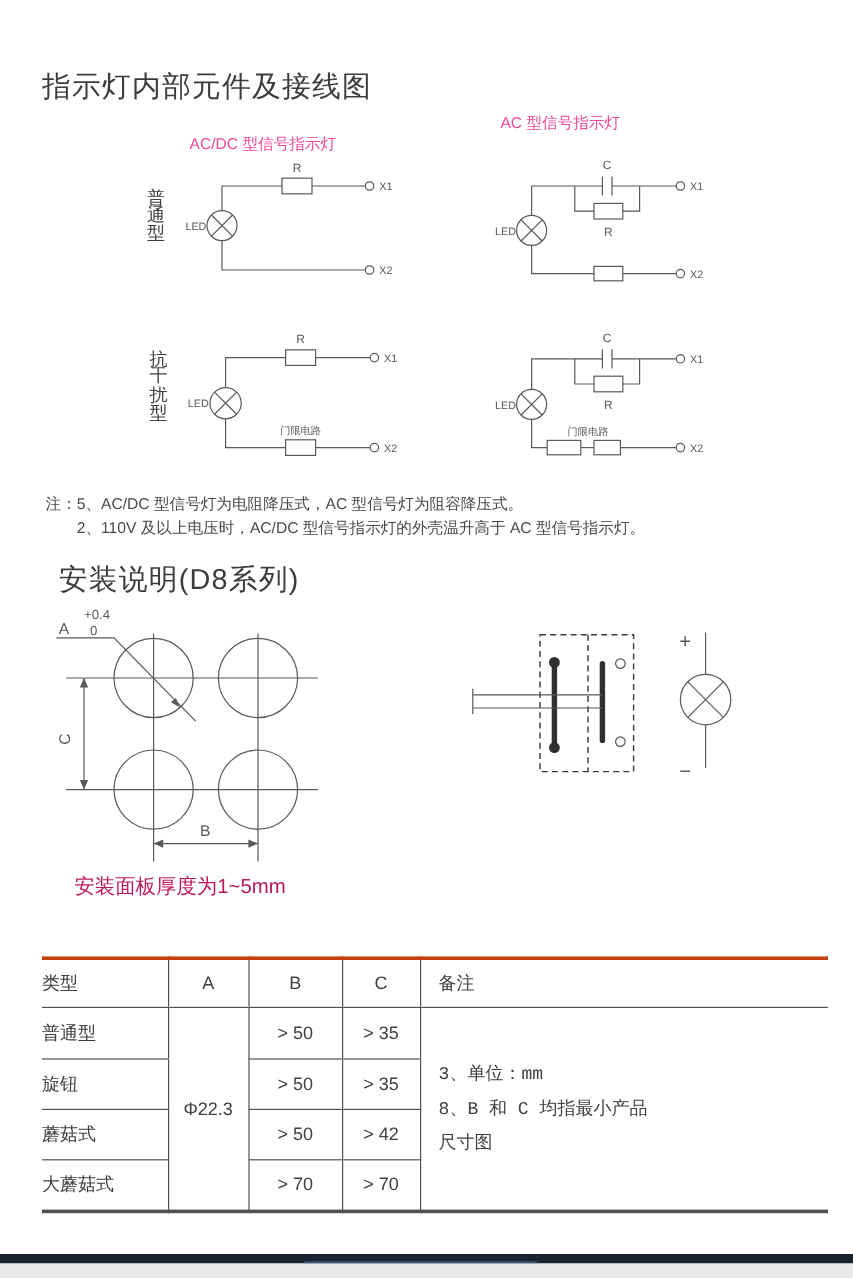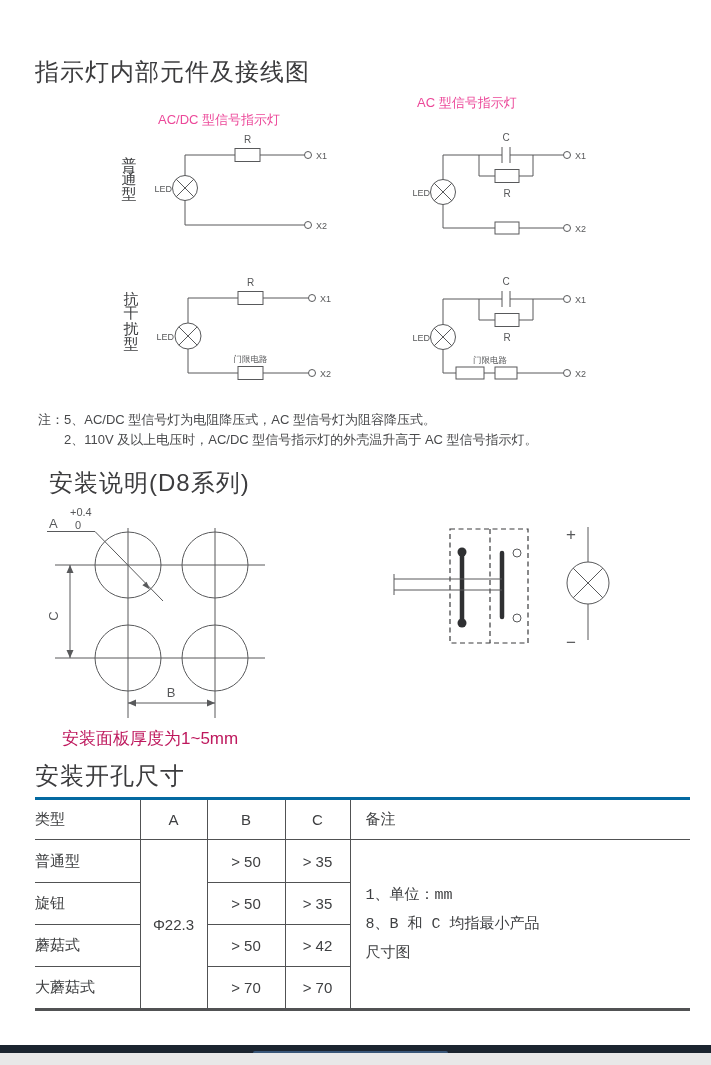--- a/index.html
+++ b/index.html
@@ -15,21 +15,21 @@
   .thick{stroke:#2f3032;stroke-width:4.5;stroke-linecap:round;fill:none;}
   .box{fill:#ffffff;stroke:#58595b;stroke-width:1;}
   .term{fill:#ffffff;stroke:#58595b;stroke-width:1;}
   .arrow{fill:#58595b;stroke:none;}
   .dash{stroke:#3a3b3d;stroke-width:1.2;fill:none;stroke-dasharray:5 3.5;}
   .notes{font-size:13px;color:#48494b;line-height:19.5px;}
   .notes .ind{margin-left:26px;}
   .panelnote{font-size:17px;color:#be185d;}
   .contactnotes{font-size:15px;color:#3f4042;line-height:23px;}
   table.holes{border-collapse:collapse;table-layout:fixed;width:655px;
-              border-top:3px solid #0369a1;border-bottom:3px solid #515254;
+              border-top:3px solid #c2410c;border-bottom:3px solid #515254;
               font-size:15px;color:#3f4042;}
   table.holes td{padding:0;vertical-align:middle;}
   td.bl{border-left:1px solid #515254;}
   td.bb{border-bottom:1px solid #515254;}
   td.typ{text-align:left;padding-left:15px;}
   td.ctr{text-align:center;}
   td.rem{text-align:left;font-family:Liberation Mono, monospace;}
   .remark-wrap{padding-left:15px;width:182px;line-height:29px;}
   .footer{background:#1b242f;}
   .wm{background:#41648c;opacity:.8;border-radius:2px;}
@@ -204,21 +204,20 @@
       <g>
         <circle class="ln" cx="203" cy="71" r="21"></circle>
         <path class="ln" d="M188.2,56.2 L217.8,85.8 M217.8,56.2 L188.2,85.8"></path>
       </g>
       <path class="ln" d="M203,92 V128"></path>
       <text x="186" y="136" text-anchor="middle" font-size="17">−</text>
     </g>
   </svg>
 
 
-  <div class="abs h1" style="left:35px;top:760px;">安装开孔尺寸</div>
 
   <table class="holes abs" style="left:35px;top:797px;">
     <colgroup>
       <col style="width:105px">
         <col style="width:67px">
         <col style="width:78px">
         <col style="width:65px">
         <col style="width:340px">
     </colgroup>
     <tbody>
@@ -229,21 +228,21 @@
       <td class="bl ctr bb">C</td>
       <td class="bl rem bb" style="padding-left:15px">备注</td>
     </tr>
     <tr style="height:43px">
       <td class="typ bb">普通型</td>
       <td class="bl ctr" rowspan="4">Φ22.3</td>
       <td class="bl ctr bb">&gt; 50</td>
       <td class="bl ctr bb">&gt; 35</td>
       <td class="bl rem" rowspan="4">
         <div class="remark-wrap">
-          <div>1、单位：mm</div>
+          <div>3、单位：mm</div>
           <div>8、B 和 C 均指最小产品尺寸图</div>
         </div>
       </td>
     </tr>
     <tr style="height:42px">
       <td class="typ bb">旋钮</td>
       <td class="bl ctr bb">&gt; 50</td>
       <td class="bl ctr bb">&gt; 35</td>
     </tr>
     <tr style="height:42px">

